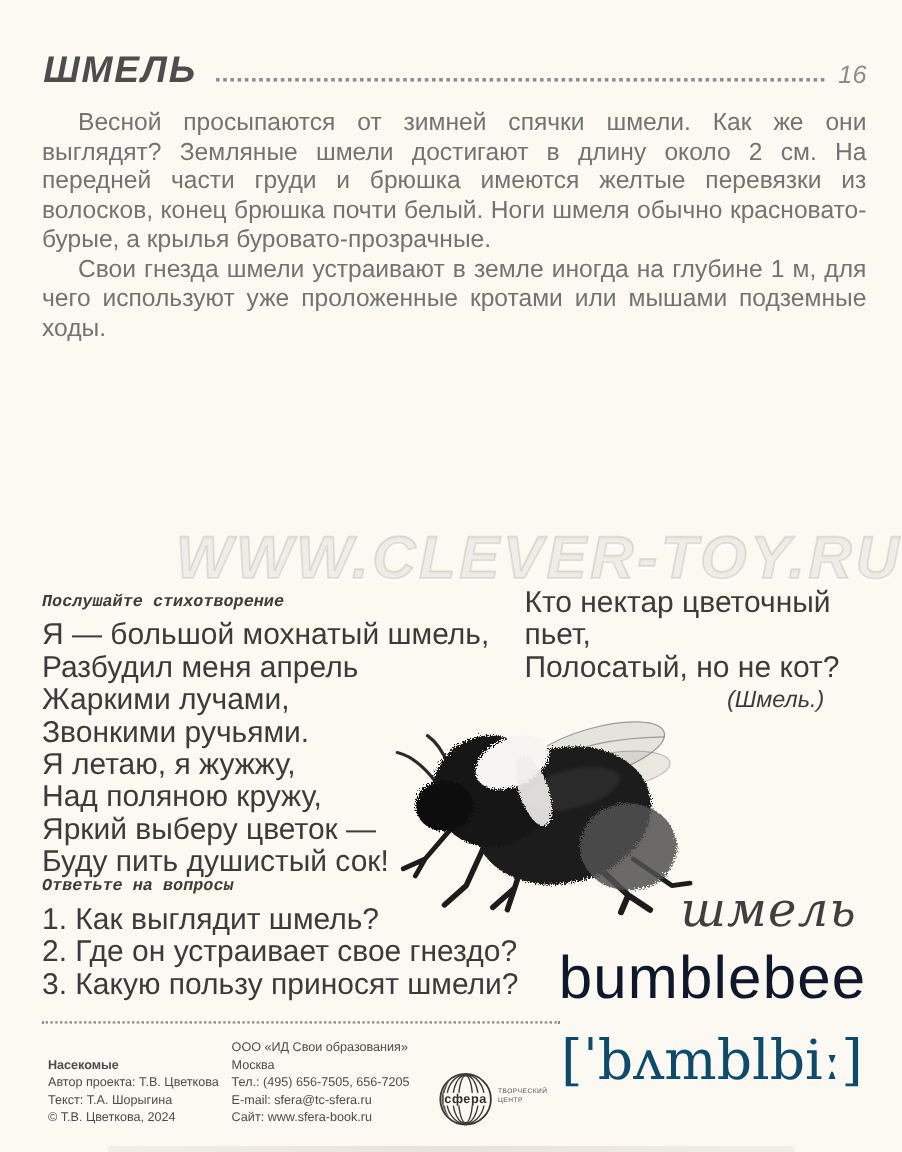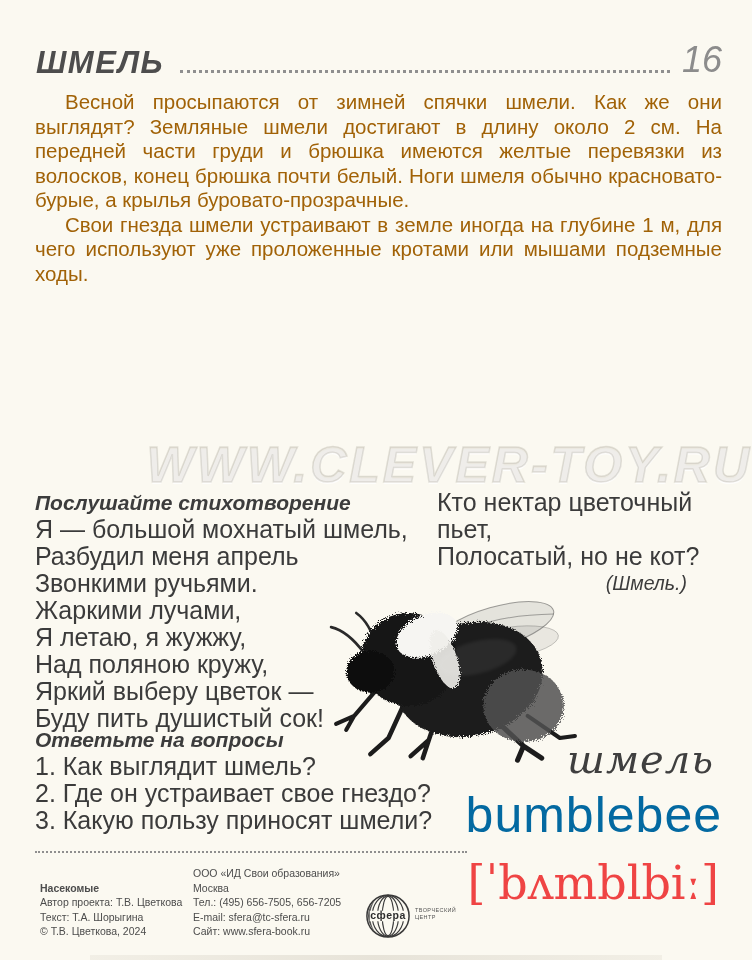--- a/index.html
+++ b/index.html
@@ -8,55 +8,55 @@
     background:#fbf9f1;
     font-family:"Liberation Sans", sans-serif;
     color:#3b3b3b;
   }
   .page{position:absolute;inset:0;}
 
   
   .hdr{position:absolute;left:36px;right:30px;top:42px;display:flex;align-items:flex-end;}
   .title{font-size:31px;font-weight:bold;font-style:italic;color:#4d4d4d;letter-spacing:1.5px;line-height:1;}
   .leader{flex:1;border-bottom:3px dotted #8f8f8f;margin:0 12px 5px 16px;height:0;}
-  .pagenum{font-size:36px;font-style:italic;color:#8c8c8c;line-height:1;}
+  .pagenum{font-size:21px;font-style:italic;color:#8c8c8c;line-height:1;}
 
   
   .article{position:absolute;left:35px;width:687px;top:90px;
-    font-size:20.5px;line-height:24.5px;text-align:justify;color:#a16207;}
+    font-size:20.5px;line-height:24.5px;text-align:justify;color:#737373;}
   .article p{margin:0;text-indent:30px;}
 
   
   .watermark{position:absolute;top:436px;left:0;width:100%;text-align:right;
     font-size:50px;font-weight:bold;letter-spacing:3px;font-style:italic;
     color:rgba(130,125,112,0.13);
     -webkit-text-stroke:1.5px rgba(130,125,112,0.20);
     text-shadow:0 2px 1px rgba(255,255,255,0.85);
     pointer-events:none;z-index:6;white-space:nowrap;}
 
-  .section-heading{font-weight:bold;font-style:italic;font-size:21px;color:#3c3c3c;line-height:27px;}
+  .section-heading{font-weight:bold;font-style:italic;font-size:14px;color:#3c3c3c;line-height:27px;font-family:Liberation Mono, monospace;}
 
   .poem{position:absolute;left:35px;top:489px;width:400px;z-index:2;}
   .lines div{font-size:25px;line-height:27px;}
 
   .riddle{position:absolute;left:437px;top:489px;width:288px;z-index:2;}
   .riddle-answer{font-style:italic;text-align:right;padding-right:38px;font-size:19.5px;line-height:27px;color:#3c3c3c;}
 
   .questions{position:absolute;left:35px;top:726px;width:430px;z-index:2;}
 
   
   .bee{position:absolute;left:326px;top:586px;width:252px;height:178px;z-index:3;}
 
   
   .vocab-ru{position:absolute;right:38px;top:736px;z-index:4;
     font-family:"DejaVu Serif", serif;font-style:italic;font-size:40px;color:#3f3f3f;letter-spacing:1px;}
   .vocab-en{position:absolute;right:30px;top:786px;z-index:4;
-    font-size:50px;color:#0369a1;letter-spacing:1px;}
+    font-size:50px;color:#0f172a;letter-spacing:1px;}
   .vocab-ipa{position:absolute;right:33px;top:856px;z-index:4;
-    font-family:"DejaVu Serif", serif;font-size:46px;color:#ef4444;}
+    font-family:"DejaVu Serif", serif;font-size:46px;color:#0c4a6e;}
 
   .sep{position:absolute;left:35px;top:851px;width:432px;border-top:2.5px dotted #8f8f8f;}
 
   
   .footer{position:absolute;left:40px;top:866px;display:flex;align-items:flex-end;
     font-size:10.5px;line-height:14.5px;color:#4c4c4c;z-index:2;}
   .f-col1{width:153px;}
   .f-col2{width:168px;}
   .f-bold{font-weight:bold;}
   .f-logo{margin-left:4px;display:flex;gap:4px;padding-top:3px;}
@@ -82,22 +82,22 @@
     <p>Свои гнезда шмели устраивают в земле иногда на глубине 1 м, для чего используют уже проложенные кротами или мышами подземные ходы.</p>
   </div>
 
   <div class="watermark">WWW.CLEVER-TOY.RU</div>
 
   <div class="poem">
     <div class="section-heading">Послушайте стихотворение</div>
     <div class="lines">
       <div>Я — большой мохнатый шмель,</div>
       <div>Разбудил меня апрель</div>
+      <div>Жаркими лучами,</div>
       <div>Звонкими ручьями.</div>
-      <div>Жаркими лучами,</div>
       <div>Я летаю, я жужжу,</div>
       <div>Над поляною кружу,</div>
       <div>Яркий выберу цветок —</div>
       <div>Буду пить душистый сок!</div>
     </div>
   </div>
 
   <div class="riddle">
     <div class="lines">
       <div>Кто нектар цветочный пьет,</div>

